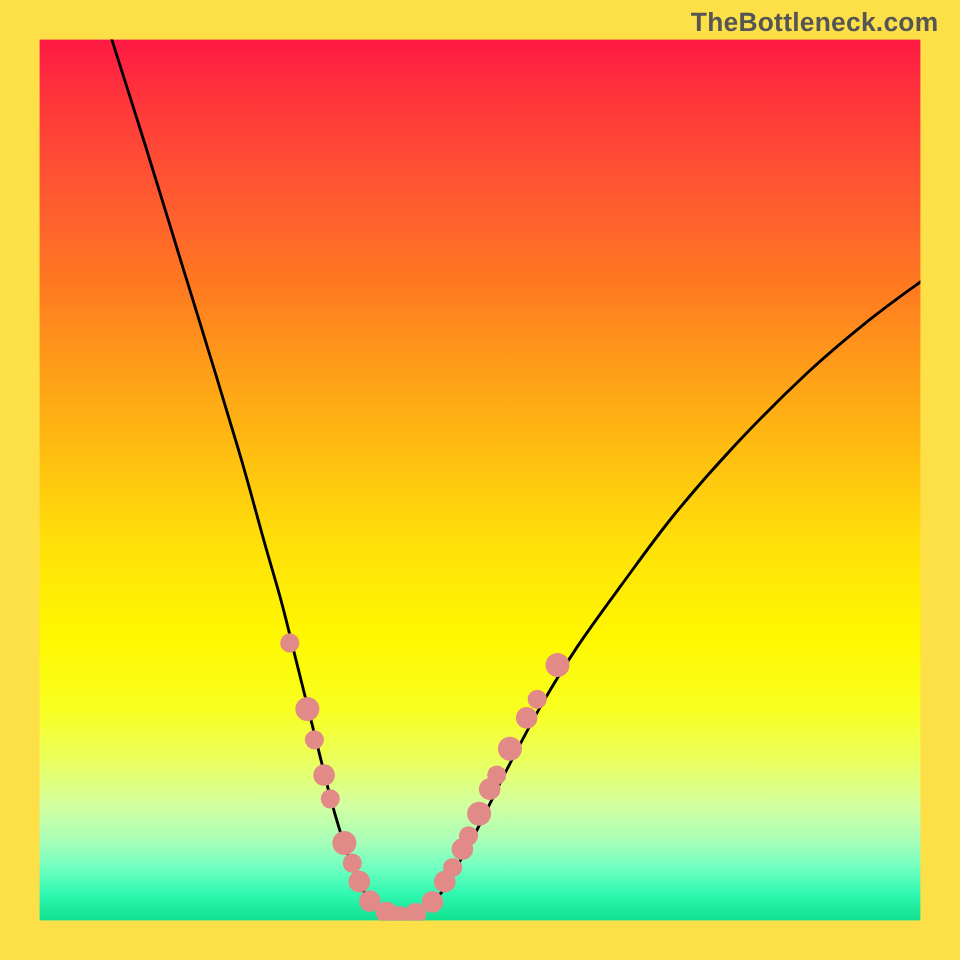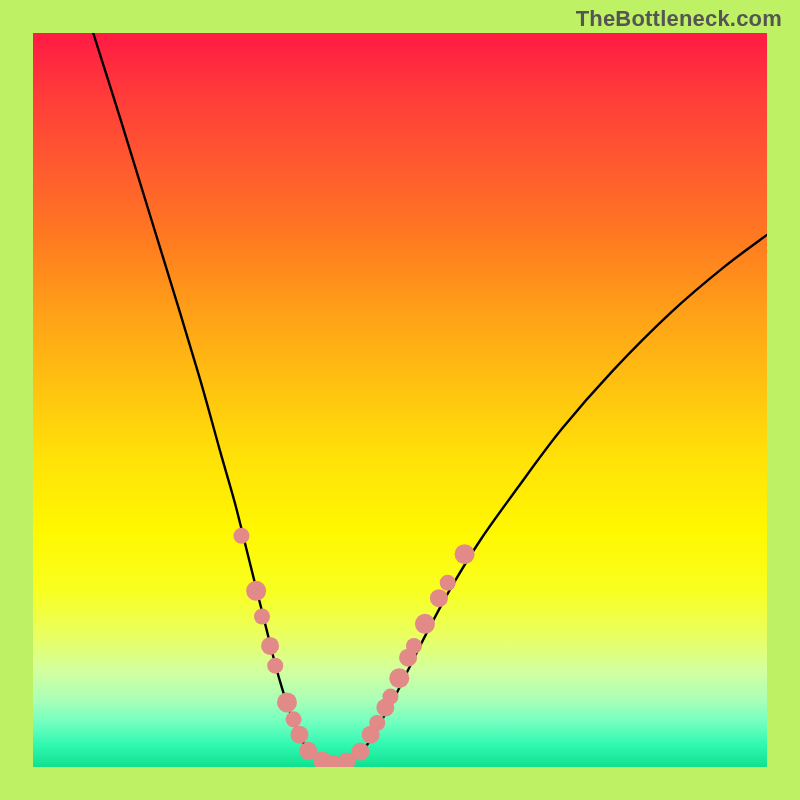--- a/index.html
+++ b/index.html
@@ -1,21 +1,21 @@
 <!DOCTYPE html>
 <html><head>
 <meta charset="utf-8">
 <style>
 * { margin: 0; padding: 0; box-sizing: border-box; }
 html, body { width: 800px; height: 800px; overflow: hidden; background: #000; }
 .frame {
   position: relative;
   width: 800px;
   height: 800px;
-  background: #bef264;
+  background: #fde047;
 }
 .watermark {
   position: absolute;
   top: 6px;
   right: 18px;
   font-family: Arial, sans-serif;
   font-size: 22px;
   font-weight: 600;
   color: #555;
   letter-spacing: 0.2px;

